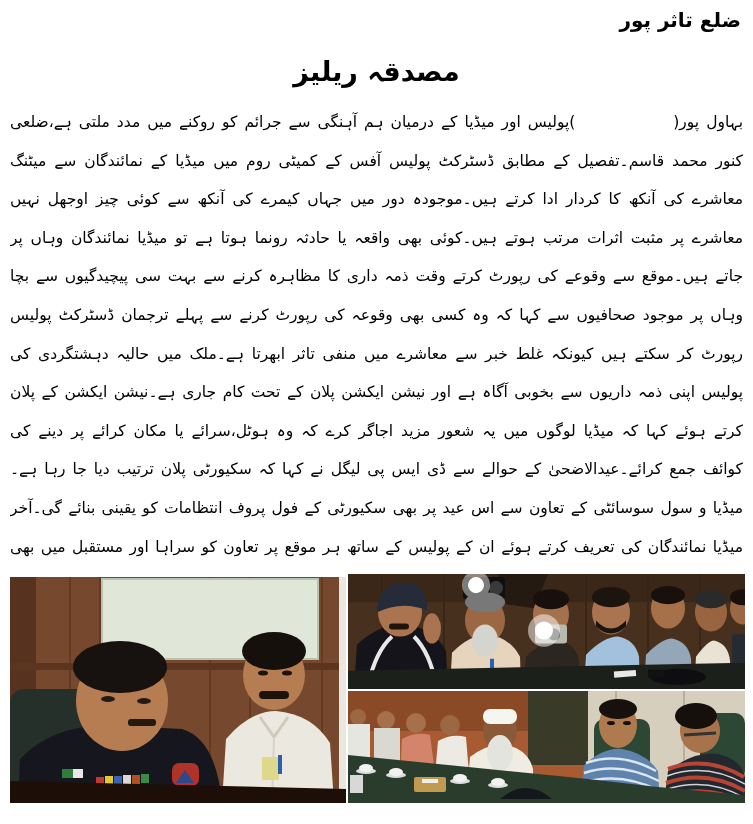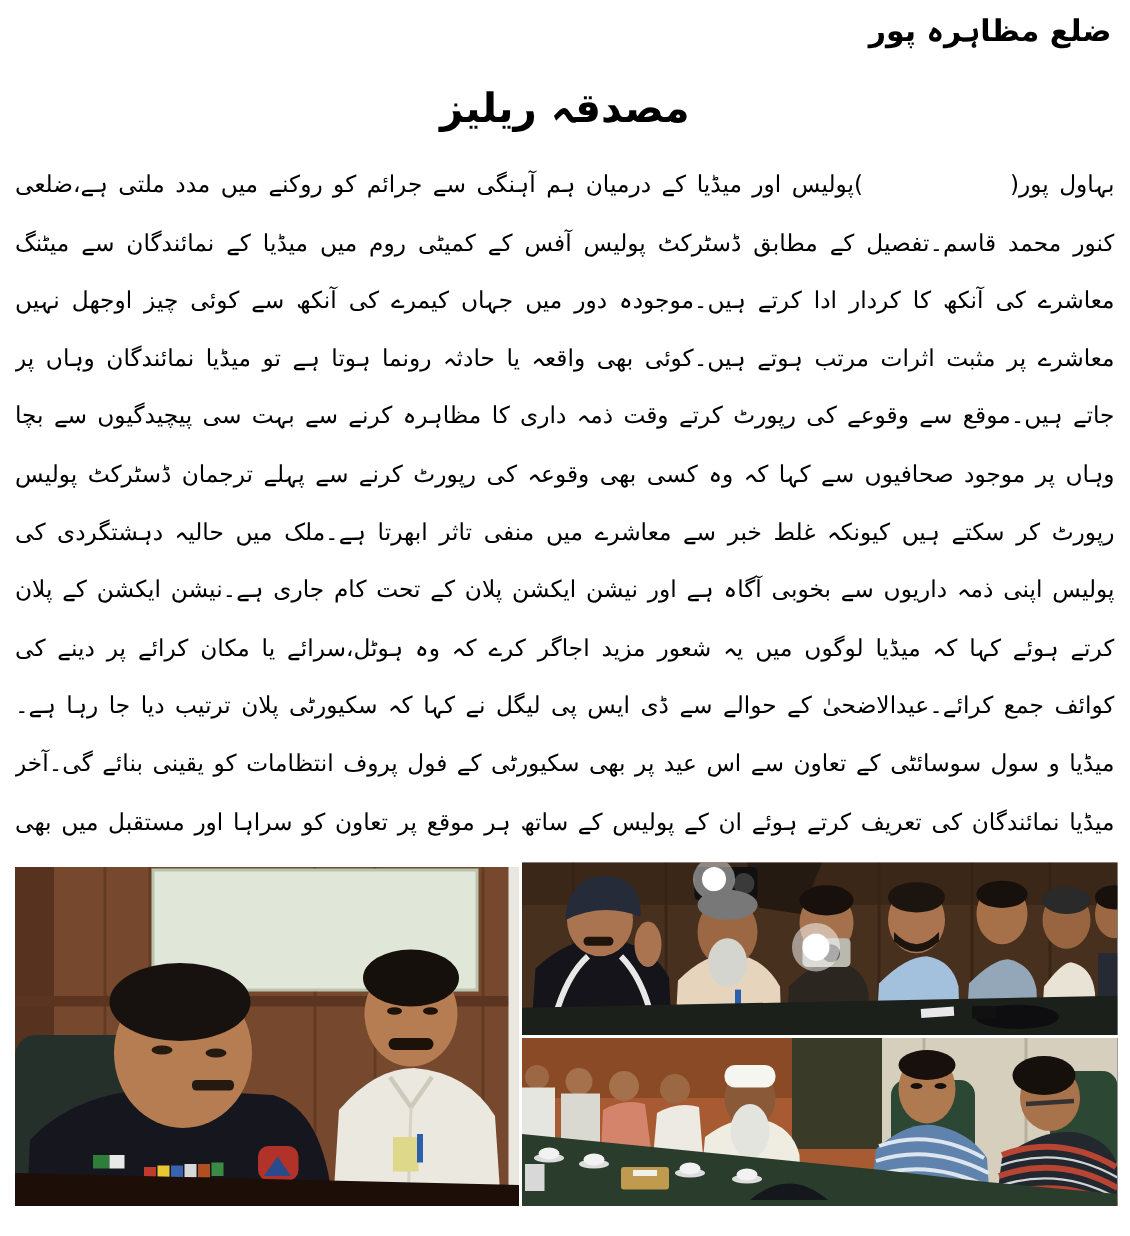--- a/index.html
+++ b/index.html
@@ -20,21 +20,21 @@
   .ph{position:absolute;overflow:hidden;background:#333;}
   .ph svg{display:block;width:100%;height:100%;}
   #ph-left{left:0;top:3px;width:336px;height:226px;}
   #ph-tr{left:338px;top:0;width:397px;height:115px;}
   #ph-br{left:338px;top:117px;width:397px;height:112px;}
 </style>
 </head>
 <body>
 
 <div class="hdr">
-  <span>ضلع مظاہرہ پور</span>
+  <span>ضلع تاثر پور</span>
 </div>
 
 <div class="title">مصدقہ ریلیز</div>
 
 <div class="body-text">
   <div class="line">بہاول پور(&nbsp;&nbsp;&nbsp;&nbsp;&nbsp;&nbsp;&nbsp;&nbsp;&nbsp;&nbsp;&nbsp;&nbsp;&nbsp;&nbsp;)پولیس اور میڈیا کے درمیان ہم آہنگی سے جرائم کو روکنے میں مدد ملتی ہے،ضلعی فوکل پرسن ڈی ایس پی</div>
   <div class="line">کنور محمد قاسم۔تفصیل کے مطابق ڈسٹرکٹ پولیس آفس کے کمیٹی روم میں میڈیا کے نمائندگان سے میٹنگ کرتے ہوئے کہا کہ صحافی</div>
   <div class="line">معاشرے کی آنکھ کا کردار ادا کرتے ہیں۔موجودہ دور میں جہاں کیمرے کی آنکھ سے کوئی چیز اوجھل نہیں وہاں پر ذمہ دار صحافت سے</div>
   <div class="line">معاشرے پر مثبت اثرات مرتب ہوتے ہیں۔کوئی بھی واقعہ یا حادثہ رونما ہوتا ہے تو میڈیا نمائندگان وہاں پر کوریج کرنے کے لئے پہنچ</div>
   <div class="line">جاتے ہیں۔موقع سے وقوعے کی رپورٹ کرتے وقت ذمہ داری کا مظاہرہ کرنے سے بہت سی پیچیدگیوں سے بچا جا سکتا ہے۔انہوں نے</div>

